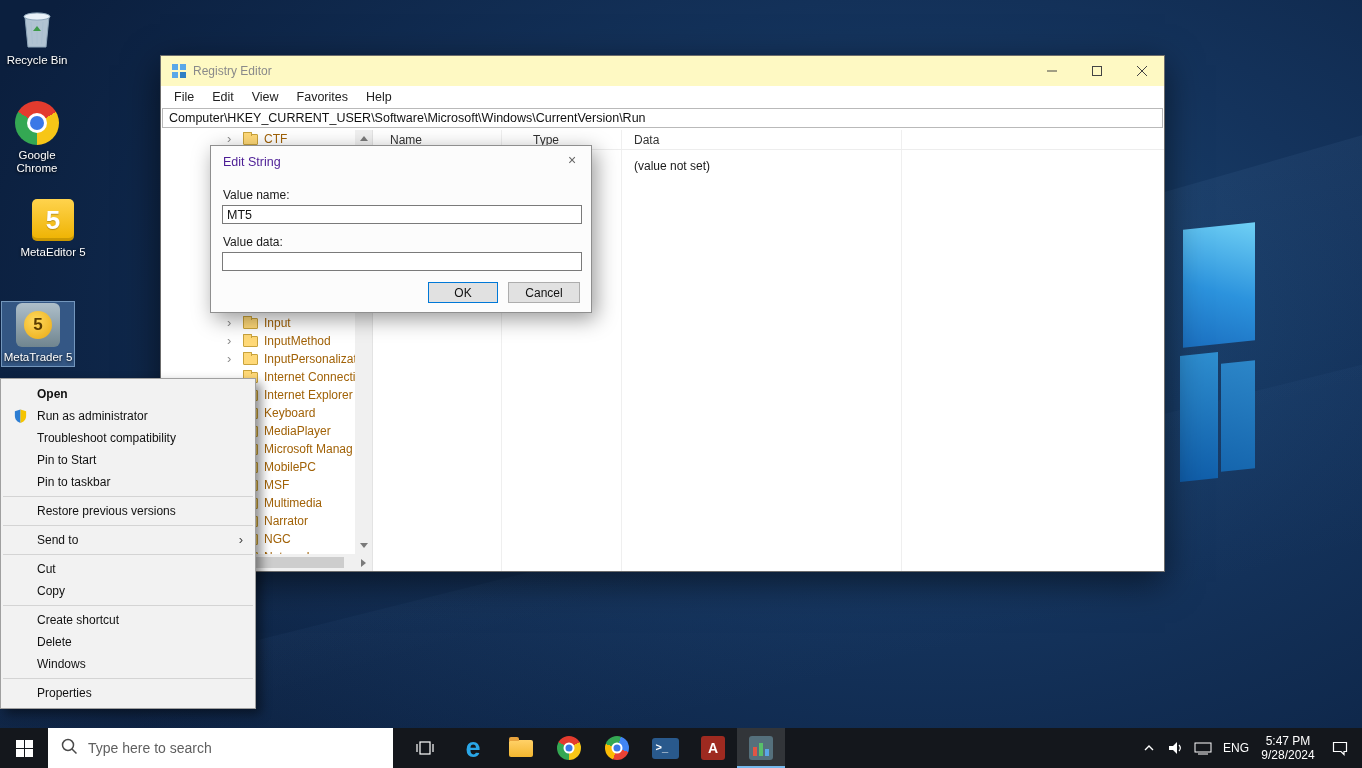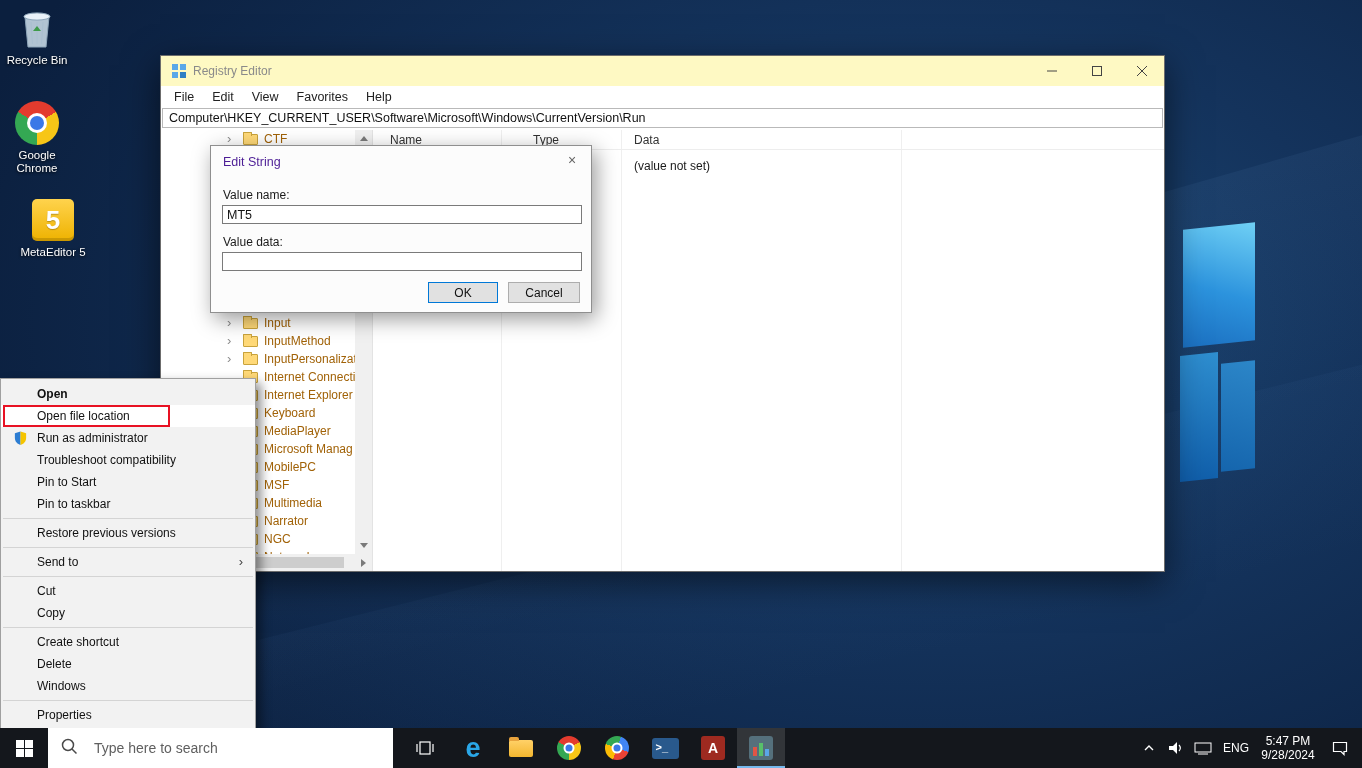--- a/index.html
+++ b/index.html
@@ -115,21 +115,21 @@
   .ctx-shield { position:absolute; left:12px; top:3px; }
   .submenu-arrow { position:absolute; right:12px; top:0; color:#444; font-size:13px; }
   .submenu-arrow::before { content:"\203A"; }
 
   
   .taskbar { position:absolute; left:0; top:728px; width:1362px; height:40px; background:#14171c;
     display:flex; align-items:stretch; color:#fff; }
   .tb-start { width:48px; display:flex; align-items:center; justify-content:center; }
   .win-logo { width:17px; height:17px; display:grid; grid-template-columns:8px 8px; grid-template-rows:8px 8px; gap:1px; }
   .win-logo span { background:#fff; }
-  .tb-search { width:345px; background:#fff; display:flex; align-items:center; padding-left:12px; gap:16px; }
+  .tb-search { width:345px; background:#fff; display:flex; align-items:center; padding-left:12px; gap:10px; }
   .tb-search input { border:none; outline:none; font-size:14px; color:#333; width:260px; font-family:inherit; background:transparent; }
   .tb-search input::placeholder { color:#5f5f5f; }
   .tb-btn { width:48px; display:flex; align-items:center; justify-content:center; }
   .tb-taskview { margin-left:8px; }
   .tb-active { background:rgba(255,255,255,.13); box-shadow:inset 0 -2px 0 #76b9ed; }
 
   .edge-glyph { color:#2aa7e8; font-size:27px; font-weight:bold; line-height:27px; }
   .edge-glyph::before { content:"e"; }
   .fe-folder { position:relative; width:24px; height:17px; background:linear-gradient(180deg,#ffd168,#f3b62f); border-radius:2px; }
   .fe-folder::before { content:""; position:absolute; top:-3px; left:0; width:10px; height:4px;
@@ -182,20 +182,26 @@
     <div class="di-label">Google Chrome</div>
   </div>
 
   <div class="desk-icon" style="left:1px; top:197px;margin-left:16px;">
     <div class="di-art">
         <div class="metaeditor-art"></div>
       </div>
     <div class="di-label">MetaEditor 5</div>
   </div>
 
+  <div class="desk-icon di-selected" style="left:2px; top:302px; height:64px;">
+    <div class="di-art">
+        <div class="metatrader-art"></div>
+      </div>
+    <div class="di-label">MetaTrader 5</div>
+  </div>
 
   <div class="regedit">
     <div class="re-titlebar">
       <span class="re-app-icon">
         <svg width="16" height="16">
             <rect x="1" y="1" width="6" height="6" fill="#59a7e8"></rect>
             <rect x="9" y="1" width="6" height="6" fill="#59a7e8"></rect>
             <rect x="1" y="9" width="6" height="6" fill="#59a7e8"></rect>
             <rect x="9" y="9" width="6" height="6" fill="#2f7fc4"></rect>
           </svg>
@@ -287,24 +293,20 @@
     <span class="dlg-label" style="top:89px;">Value data:</span>
     <input class="dlg-input" style="top: 106px;" value="">
     <button class="dlg-btn dlg-ok">OK</button>
     <button class="dlg-btn dlg-cancel">Cancel</button>
   </div>
 
   <div class="ctx">
     <div class="ctx-item ctx-bold">
       <span>Open</span>
     </div>
-    <div class="ctx-item ctx-hl">
-      <span>Open file location</span>
-      <span class="red-box"></span>
-    </div>
     <div class="ctx-item">
       <span class="ctx-shield">
         <svg width="15" height="16" viewBox="0 0 16 16">
             <path d="M8 1 L2 3 v5 c0 4 3 6.5 6 7.5 z" fill="#2d7dd2"></path>
             <path d="M8 1 l6 2 v5 c0 4 -3 6.5 -6 7.5 z" fill="#f5c400"></path>
           </svg>
       </span>
       <span>Run as administrator</span>
     </div>
     <div class="ctx-item">

